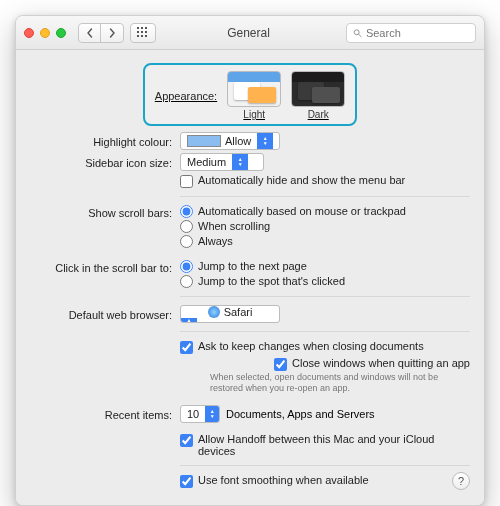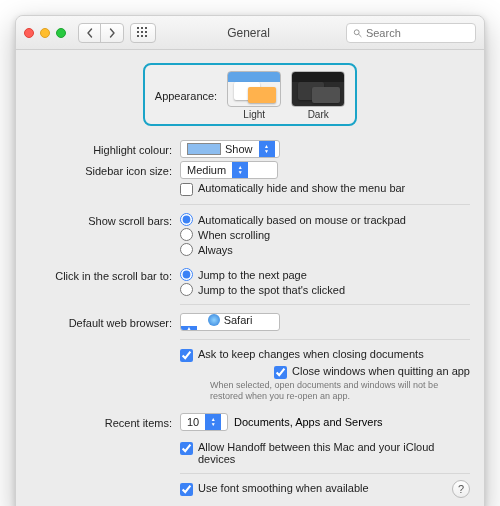--- a/index.html
+++ b/index.html
@@ -95,21 +95,21 @@
   .select .arr {
     width:16px; align-self:stretch; background:#3b82f6;
     display:flex; flex-direction:column; align-items:center; justify-content:center;
     color:#fff; gap:0;
   }
   .select .arr::before { content:"▲"; font-size:5px; line-height:5px;}
   .select .arr::after  { content:"▼"; font-size:5px; line-height:5px;}
   .colorchip { width:34px; height:12px; background:#8cbdf0; border:1px solid #888;}
   .cb { display:flex; align-items:flex-start; gap:5px; font-size:11px; color:#222;}
   .cb input { margin-top:1px; accent-color:#3b82f6;}
-  .radio { display:flex; align-items:center; gap:5px; font-size:11px; color:#222;}
+  .radio { display:flex; align-items:flex-start; gap:5px; font-size:11px; color:#222;}
   .radio input { accent-color:#3b82f6;}
   .subnote { font-size:9px; color:#777; margin-left:18px; line-height:1.25; max-width:260px;}
   .helpbtn {
     width:18px;height:18px;border-radius:50%;border:1px solid #bbb;
     background:linear-gradient(#fff,#eee); color:#555; font-size:11px;
     display:flex;align-items:center;justify-content:center;
   }
   .svgicon { width:10px; height:10px; }
 </style>
 </head>
@@ -155,21 +155,21 @@
       <svg class="svgicon" viewBox="0 0 12 12">
           <circle cx="5" cy="5" r="3.3" fill="none" stroke="#888" stroke-width="1.2"></circle>
           <line x1="7.6" y1="7.6" x2="11" y2="11" stroke="#888" stroke-width="1.2" stroke-linecap="round"></line>
         </svg>
       <input placeholder="Search" style="">
     </div>
   </div>
 
   <div class="content">
 
-    <div class="row" style="justify-content:center; margin-bottom:14px;">
+    <div class="row" style="justify-content:center; margin-bottom:6px;text-decoration:underline;">
       <div class="appbox">
         <span style="color:#222;">Appearance:</span>
         <div class="thumbwrap">
           <div class="thumb light">
             <div class="win w1"></div>
               <div class="win w2"></div>
           </div>
           <div>Light</div>
         </div>
         <div class="thumbwrap">
@@ -182,31 +182,31 @@
       </div>
     </div>
 
 
     <div class="row">
       <div class="lab">Highlight colour:</div>
       <div class="val">
         <div class="select" style="width:100px;">
           <span class="txt" style="display:flex;align-items:center;gap:4px;">
             <span class="colorchip"></span>
-            <span>Show</span>
+            <span>Allow</span>
           </span>
           <span class="arr"></span>
         </div>
       </div>
     </div>
 
     <div class="row">
       <div class="lab">Sidebar icon size:</div>
       <div class="val">
-        <div class="select" style="width:98px;">
+        <div class="select" style="width:84px;">
           <span class="txt">Medium</span>
           <span class="arr"></span>
         </div>
       </div>
     </div>
 
     <div class="row">
       <div class="lab"></div>
       <div class="val">
         <label class="cb">
@@ -289,21 +289,21 @@
         </label>
         <div class="subnote">When selected, open documents and windows will not be restored when you re-open an app.</div>
       </div>
     </div>
 
     <div style="height:4px;"></div>
 
     <div class="row">
       <div class="lab">Recent items:</div>
       <div class="val">
-        <div class="select" style="width:48px;">
+        <div class="select" style="width:40px;">
           <span class="txt">10</span>
           <span class="arr"></span>
         </div>
         <span>Documents, Apps and Servers</span>
       </div>
     </div>
 
     <div style="height:4px;"></div>
 
     <div class="row">

